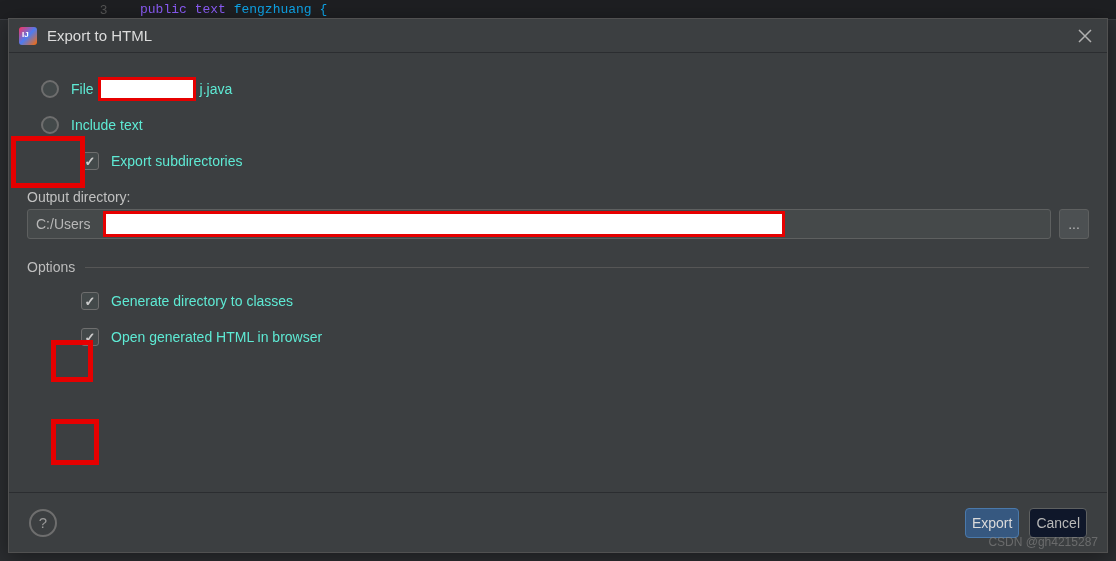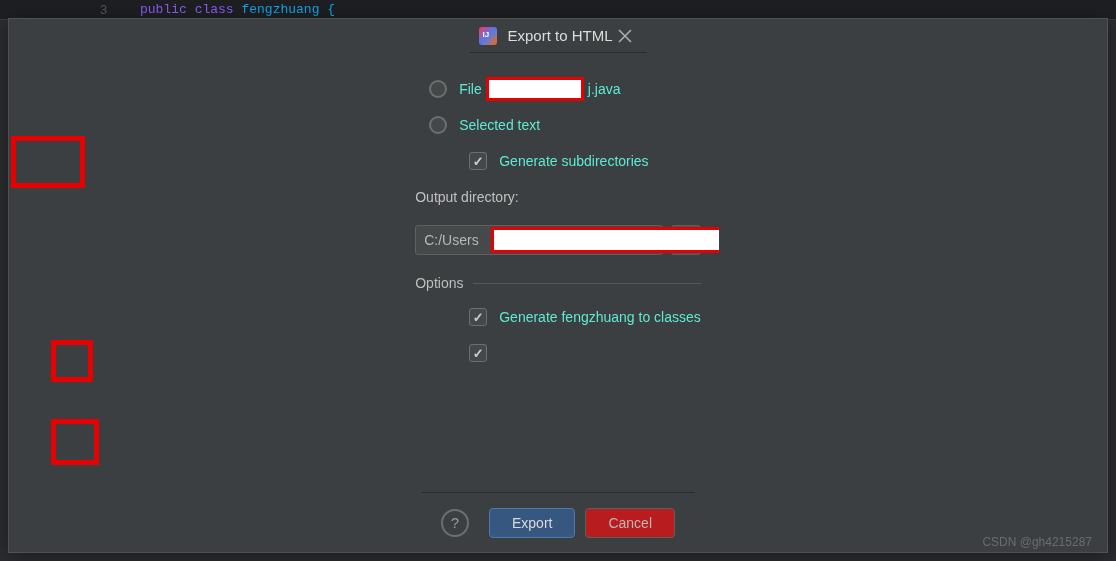--- a/index.html
+++ b/index.html
@@ -43,21 +43,20 @@
       position: absolute;
       top: 18px;
       left: 8px;
       right: 8px;
       bottom: 8px;
       background: #3c3f41;
       border: 1px solid #515151;
       box-shadow: 0 4px 20px rgba(0,0,0,.4);
       display: flex;
       flex-direction: column;
-      align-items: center;
     }
     .titlebar {
       height: 34px;
       display: flex;
       align-items: center;
       padding: 0 10px;
       border-bottom: 1px solid #2b2d30;
     }
     .app-icon {
       width: 18px;
@@ -149,21 +148,21 @@
       height: 24px;
       display: inline-block;
       border: 3px solid #e60000;
     }
     .red-outline {
       border: 5px solid #e60000;
       position: absolute;
     }
     .label-text { color: #5eead4; }
     .field-label {
-      margin: 10px 0 20px 0;
+      margin: 10px 0 4px 0;
       color: #c0c0c0;
     }
     .input-row {
       display: flex;
       gap: 8px;
       margin-bottom: 14px;
     }
     .text-input {
       flex: 1;
       height: 30px;
@@ -213,54 +212,54 @@
       color: #9a9a9a;
       display: flex;
       align-items: center;
       justify-content: center;
       font-size: 15px;
       cursor: pointer;
     }
     .spacer { flex: 1; }
     .btn {
       height: 30px;
-      padding: 0 22px;
+      padding: 0 6px;
       border-radius: 4px;
       font-size: 14px;
       cursor: pointer;
       display: flex;
       align-items: center;
     }
     .btn.primary {
       background: #365880;
       border: 1px solid #4a79ab;
       color: #dadada;
     }
     .btn.secondary {
-      background: #b91c1c;
+      background: #0f172a;
       border: 1px solid #5e6060;
       color: #b8b8b8;
     }
     .watermark {
       position: absolute;
       bottom: 12px;
-      right: 24px;
+      right: 18px;
       color: #888;
       font-size: 12px;
       opacity: .6;
       pointer-events: none;
     }
   </style>
 </head>
 <body>
 
 <div class="code-bg">
   <span class="num">3</span>
   <span class="kw">public</span>
-  <span class="kw"> </span><span class="kw">class</span>
+  <span class="kw"> </span><span class="kw">text</span>
   <span class="cls"> </span><span class="cls">fengzhuang</span><span class="cls"> {</span>
 </div>
 
 <div class="dialog">
   <div class="titlebar">
     <div class="app-icon"></div>
     <div class="title-text">Export to HTML</div>
     <div class="close-btn">
       <svg width="14" height="14" viewBox="0 0 14 14">
           <path d="M1 1 L13 13 M13 1 L1 13" stroke="#b0b0b0" stroke-width="1.5"></path>
@@ -272,50 +271,51 @@
 
     <div class="radio-row">
       <div class="radio"></div>
       <span class="label-text">File</span>
       <span class="redact" style="width:98px;margin:0 4px;"></span>
       <span class="label-text">j.java</span>
     </div>
 
     <div class="radio-row">
       <div class="radio"></div>
-      <span class="label-text">Selected text</span>
+      <span class="label-text">Include text</span>
     </div>
 
 
     <div class="check-row indent">
       <div class="chk checked"></div>
-      <span class="label-text">Generate subdirectories</span>
+      <span class="label-text">Export subdirectories</span>
     </div>
 
     <div class="field-label">Output directory:</div>
 
     <div class="input-row" style="position:relative;">
       <input class="text-input" readonly="" value="C:/Users" style="">
       <span class="redact" style="position:absolute;left:76px;top:2px;height:26px;width:682px;"></span>
       <div class="browse-btn">...</div>
     </div>
 
     <div class="options-header">
       <span>Options</span>
       <div class="line"></div>
     </div>
 
 
     <div class="check-row indent">
       <div class="chk checked"></div>
-      <span class="label-text">Generate fengzhuang to classes</span>
+      <span class="label-text">Generate directory to classes</span>
     </div>
 
     <div class="check-row indent">
       <div class="chk checked"></div>
+      <span class="label-text">Open generated HTML in browser</span>
     </div>
 
   </div>
 
   <div class="buttons">
     <div class="help-btn">?</div>
     <div class="spacer"></div>
     <div class="btn primary">Export</div>
     <div class="btn secondary">Cancel</div>
   </div>

